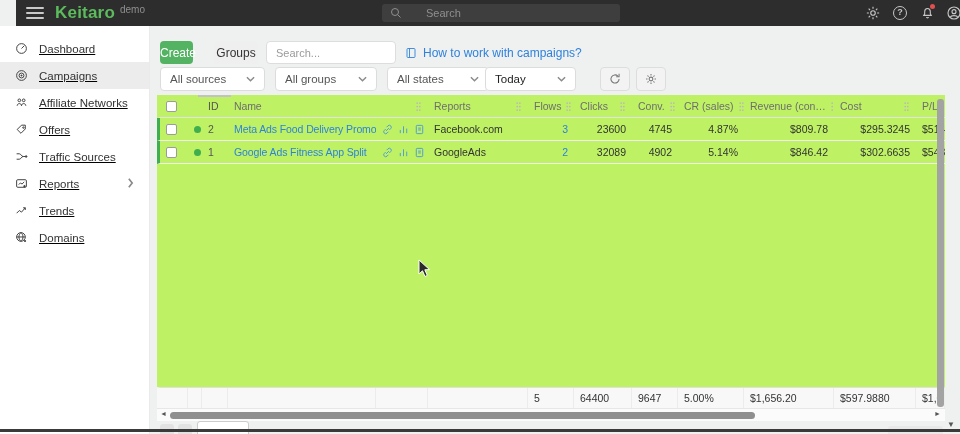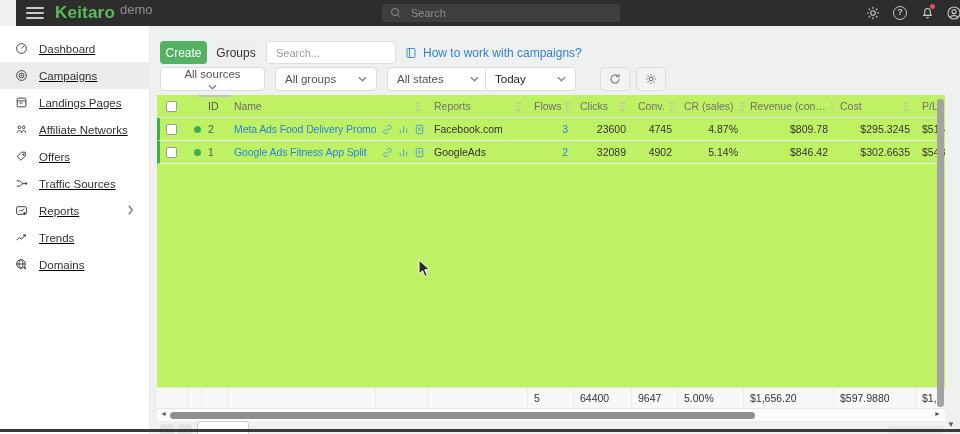--- a/index.html
+++ b/index.html
@@ -5,23 +5,23 @@
   * { box-sizing: border-box; margin: 0; padding: 0; }
   html,body { width:960px; height:434px; overflow:hidden;
     font-family:"Liberation Sans", sans-serif; background:#eff0f0; position:relative; }
 
   
   .topbar { position:absolute; top:0; left:16px; width:960px; height:26px;
     background:var(--topbar-bg,#2d2d2d); display:flex; align-items:center; z-index:5; }
   .hamburger { width:18px; margin-left:10px; cursor:pointer; }
   .hamburger span { display:block; height:2px; background:#c9c9c9; margin:3px 0; border-radius:1px; }
   .brand { color:var(--brand-green,#5cbb5c); font-weight:bold; font-size:17px; margin-left:11px; letter-spacing:.2px; }
-  .brand-suffix { color:#8f8f8f; font-size:13px; margin-left:5px; margin-bottom:8px; }
+  .brand-suffix { color:#8f8f8f; font-size:10px; margin-left:5px; margin-bottom:8px; }
   .topbar-search { position:absolute; left:366px; top:4px; width:238px; height:18px;
-    background:#3e3e3e; border-radius:3px; display:flex; align-items:center; padding:0 8px; gap:9px; }
+    background:#3e3e3e; border-radius:3px; display:flex; align-items:center; padding:0 8px; gap:24px; }
   .topbar-search svg { stroke:#8f8f8f; }
   .topbar-search input { background:transparent; border:none; outline:none; color:#bdbdbd;
     font-size:11px; width:170px; font-family:inherit; }
   .topbar-search input::placeholder { color:#8f8f8f; }
   .topbar-icons { margin-left:auto; display:flex; align-items:center; gap:11px; margin-right:14px; }
   .tb-icon { width:16px; height:16px; position:relative; cursor:pointer; display:flex; align-items:center; justify-content:center; }
   .tb-icon svg { stroke:#c7c7c7; fill:none; stroke-width:1.7; }
   .help-circle { width:14px; height:14px; border:1.5px solid #c7c7c7; border-radius:50%;
     color:#c7c7c7; font-size:9px; line-height:11px; text-align:center; font-weight:bold; }
   .bell-dot { position:absolute; top:-1px; right:0; width:5px; height:5px; background:#e34f4f; border-radius:50%; }
@@ -30,39 +30,39 @@
   .sidebar { position:absolute; top:26px; left:0; width:150px; bottom:0;
     background:#fff; border-right:1px solid #eaeaea; padding-top:9px;text-decoration:underline; }
   .side-item { height:27px; display:flex; align-items:center; padding:0 15px; gap:11px;
     font-size:11.5px; color:#333; cursor:pointer; }
   .side-item.active { background:#ececec; }
   .side-item svg { stroke:#3f3f3f; fill:none; stroke-width:1.8; flex:none; }
   .side-chevron { margin-left:auto; }
   .side-chevron svg { stroke:#8a8a8a; stroke-width:2; }
 
   
-  .btn-create { position:absolute; left:160px; top:41px; width:47px; height:23px;
+  .btn-create { position:absolute; left:160px; top:41px; width:33px; height:23px;
     background:var(--accent-green,#53b363); color:#fff; font-size:12px; border:none; border-radius:4px;
     font-family:inherit; cursor:pointer; }
   .btn-groups { position:absolute; left:214px; top:41px; width:44px; height:23px;
     background:#efefef; color:#333; font-size:12px; border:none; border-radius:4px; font-family:inherit; cursor:pointer; }
   .search-box { position:absolute; left:266px; top:41px; width:130px; height:23px;
     background:#fff; border:1px solid #ddd; border-radius:4px; display:flex; align-items:center; }
   .search-box input { border:none; outline:none; font-size:11px; color:#444; padding:0 9px;
     width:100%; font-family:inherit; background:transparent; }
   .search-box input::placeholder { color:#9b9b9b; }
   .help-link { position:absolute; left:405px; top:46px; display:flex; align-items:center; gap:6px;
     color:var(--link-blue,#2e82dc); font-size:12px; cursor:pointer; text-decoration:none; }
   .help-link svg { stroke:var(--link-blue,#2e82dc); fill:none; stroke-width:1.8; }
 
   .filter { position:absolute; top:67px; height:24px; background:#fff; border:1px solid #dcdcdc;
     border-radius:4px; display:flex; align-items:center; justify-content:space-between;
     padding:0 9px; font-size:11.5px; color:#555; cursor:pointer; }
   .filter svg { stroke:#8a8a8a; fill:none; stroke-width:1.6; }
-  .f-sources { left:160px; width:105px;flex-direction:column; }
+  .f-sources { left:160px; width:105px; }
   .f-groups  { left:275px; width:102px; }
   .f-states  { left:387px; width:102px;  }
   .f-date    { left:485px; width:91px; color:#222; }
   .icon-btn { position:absolute; top:67px; width:30px; height:24px; background:#f3f3f3;
     border:1px solid #ddd; border-radius:4px; display:flex; align-items:center; justify-content:center; cursor:pointer; }
   .icon-btn svg { stroke:#777; fill:none; stroke-width:1.8; }
   .b-refresh { left:600px; } .b-gear { left:636px; }
 
   
   .table-panel { position:absolute; left:157px; top:95px; width:788px; height:326px;
@@ -166,27 +166,20 @@
   <div class="side-item active">
     <svg width="13" height="13" viewBox="0 0 24 24">
         <circle cx="12" cy="12" r="9"></circle>
         <circle cx="12" cy="12" r="4.5"></circle>
         <circle cx="12" cy="12" r="1" fill="#3f3f3f"></circle>
       </svg>
     <span>Campaigns</span>
   </div>
   <div class="side-item">
     <svg width="13" height="13" viewBox="0 0 24 24">
-        <rect x="4" y="4" width="16" height="16" rx="2"></rect>
-        <path d="M4 9h16 M8 13h6"></path>
-      </svg>
-    <span>Landings Pages</span>
-  </div>
-  <div class="side-item">
-    <svg width="13" height="13" viewBox="0 0 24 24">
         <circle cx="8" cy="8" r="2.5"></circle>
         <circle cx="16" cy="8" r="2.5"></circle>
         <path d="M4 18c0-2.5 2-4 4-4s4 1.5 4 4 M12 18c0-2.5 2-4 4-4s4 1.5 4 4"></path>
       </svg>
     <span>Affiliate Networks</span>
   </div>
   <div class="side-item">
     <svg width="13" height="13" viewBox="0 0 24 24">
         <path d="M4 12L12 4h7v7L11 19z"></path>
         <circle cx="15.5" cy="8.5" r="1.3"></circle>

